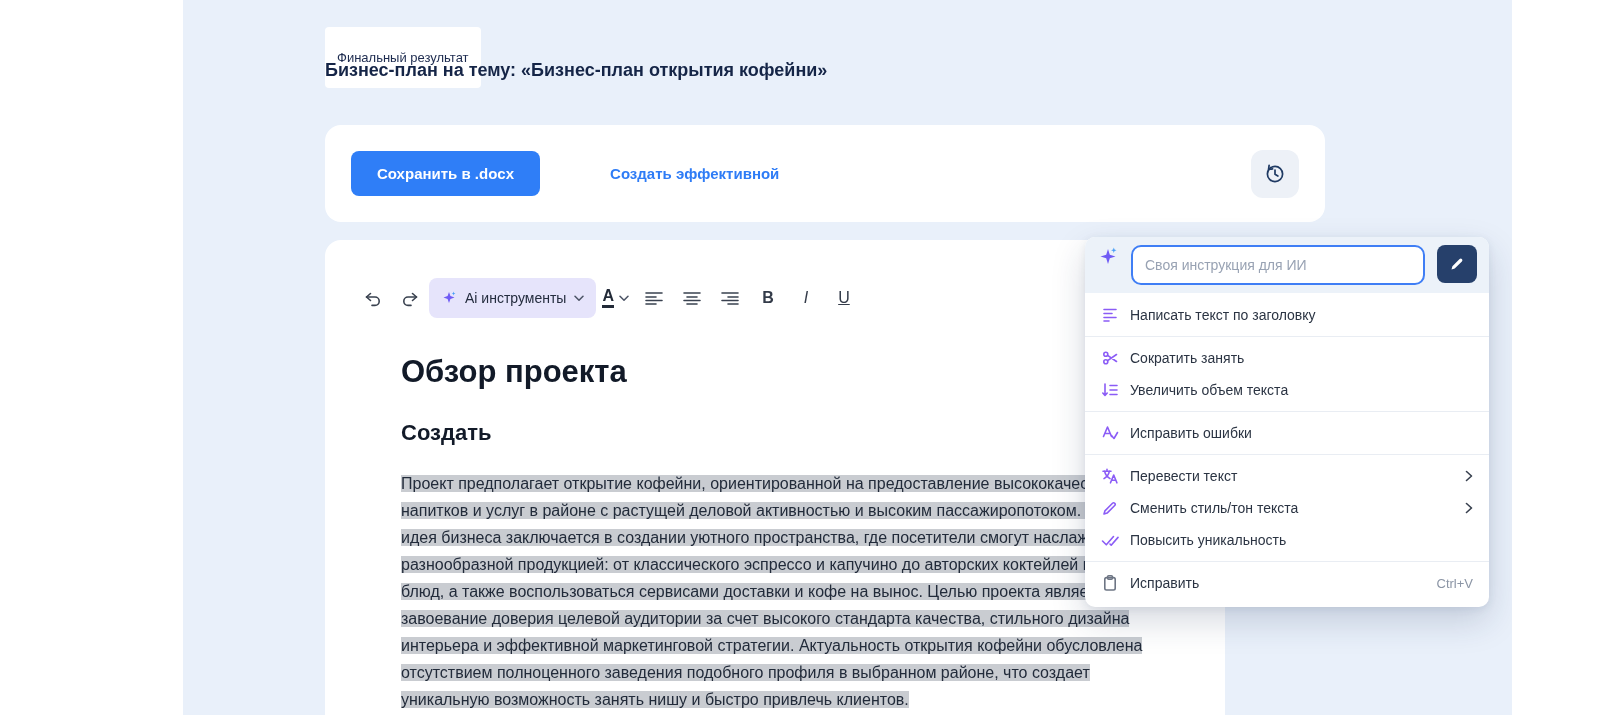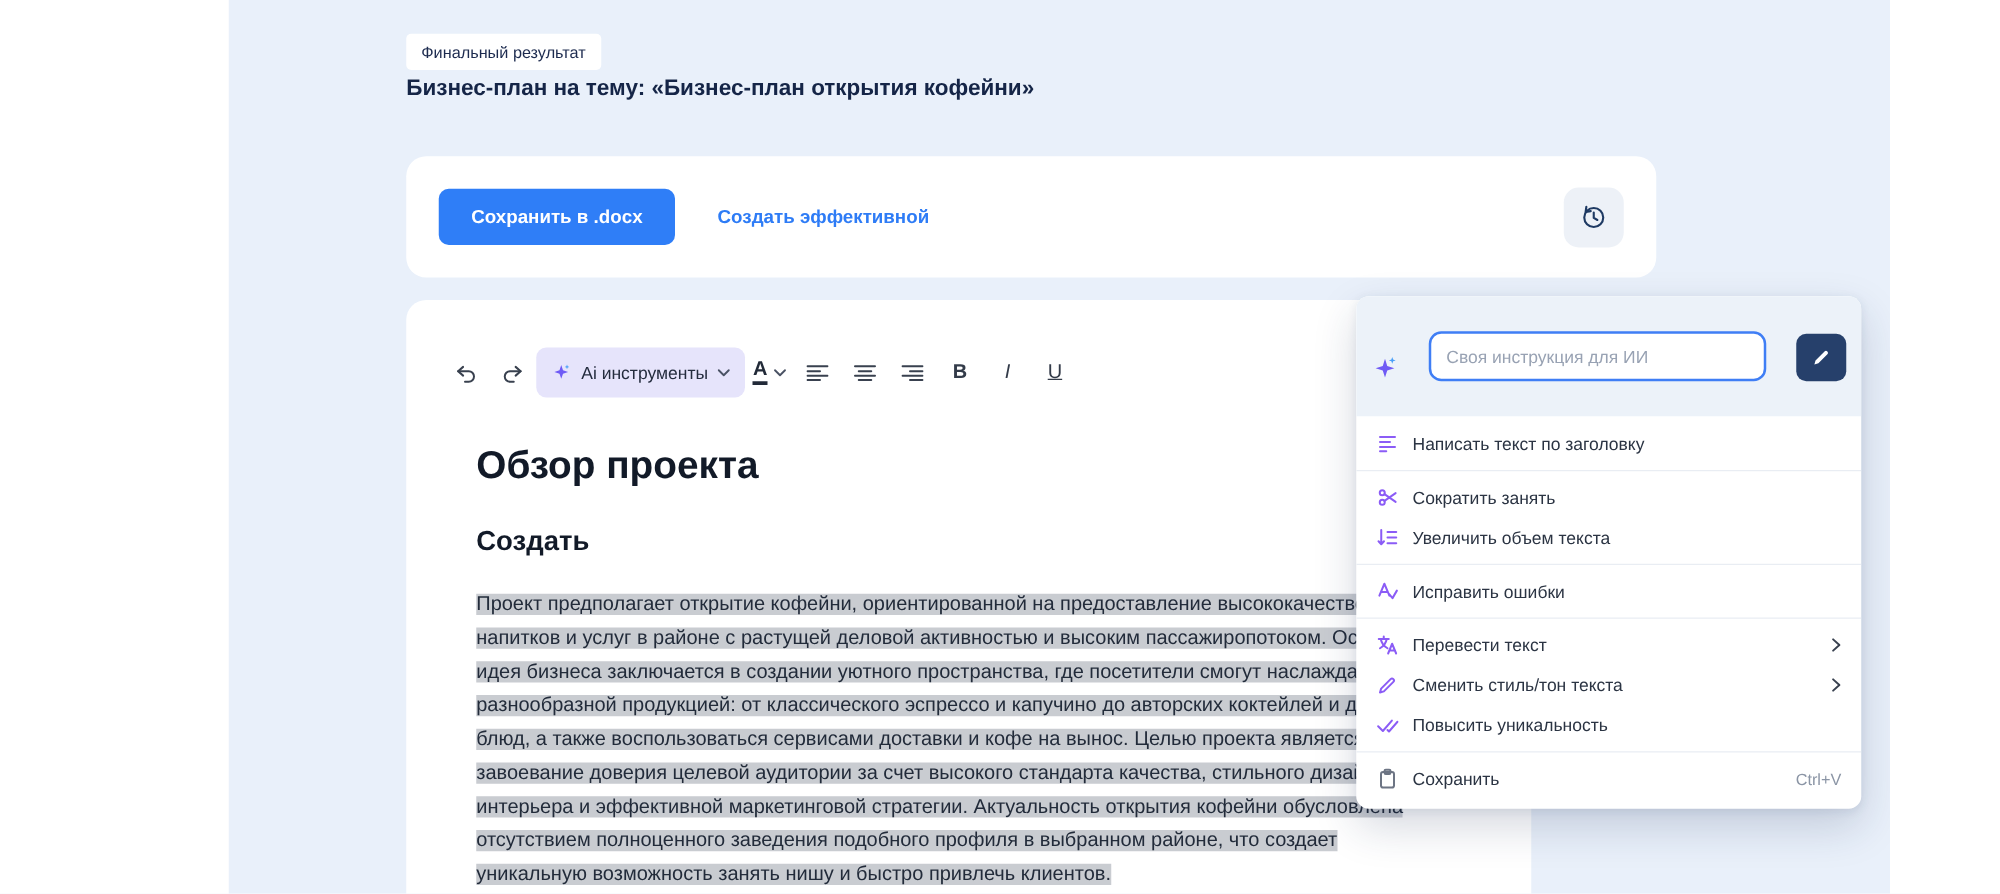--- a/index.html
+++ b/index.html
@@ -5,48 +5,48 @@
   * { box-sizing: border-box; }
   html,body { margin:0; padding:0; }
   body {
     width:1600px; height:715px; position:relative; overflow:hidden;
     background:#ffffff;
     font-family:"Liberation Sans","DejaVu Sans",sans-serif;
     -webkit-font-smoothing:antialiased;
   }
   .app { position:absolute; left:183px; top:0; width:1329px; height:715px; background:#e9f0fa; overflow:hidden; }
 
-  .badge { position:absolute; left:142px; top:27px; background:#ffffff; border-radius:4px; padding:7px 12px; font-size:13px; color:#1d2b4f; }
+  .badge { position:absolute; left:142px; top:27px; background:#ffffff; border-radius:4px; padding:23px 12px; font-size:13px; color:#1d2b4f; }
   .page-title { position:absolute; left:142px; top:60px; margin:0; font-size:18px; font-weight:700; color:#152547; }
 
   .card { background:#ffffff; border-radius:16px; }
-  .actions-card { position:absolute; left:142px; top:125px; width:1000px; height:97px; display:flex; align-items:center; padding:0 26px; }
+  .actions-card { position:absolute; left:142px; top:125px; width:1000px; height:97px; display:flex; align-items:center; padding:0 26px;gap:36px; }
   .btn-primary { height:45px; padding:0 26px; background:#2F7EF7; color:#ffffff; border:none; border-radius:8px; font-size:15px; font-weight:700; font-family:inherit; cursor:pointer; }
   .link-presentation { margin-left:34px; color:#2E7CF6; font-size:15px; font-weight:600; text-decoration:none; cursor:pointer; }
   .history-btn { margin-left:auto; width:48px; height:48px; background:#edf1f7; border:none; border-radius:12px; display:flex; align-items:center; justify-content:center; cursor:pointer; }
 
   .editor-card { position:absolute; left:142px; top:240px; width:900px; height:560px; padding:36px 28px 0; }
   .toolbar { display:flex; align-items:center; gap:0; height:44px; }
   .tb { min-width:38px; height:38px; border:none; background:transparent; border-radius:8px; display:flex; align-items:center; justify-content:center; gap:5px; padding:0 6px; font-family:inherit; font-size:16px; color:#333b49; cursor:pointer; }
   .ai-pill { display:flex; align-items:center; gap:8px; height:40px; padding:0 12px; background:#e6e4fb; border:none; border-radius:8px; font-family:inherit; font-size:14px; color:#242c3e; cursor:pointer; }
   .para-select { display:flex; align-items:center; justify-content:space-between; width:120px; height:40px; padding:0 12px; background:#ffffff; border:1px solid #e4e9f0; border-radius:8px; font-family:inherit; font-size:14px; color:#3a4354; cursor:pointer; }
   .font-color-letter { font-weight:700; font-size:16px; color:#222a38; border-bottom:3px solid #222a38; padding-bottom:1px; line-height:1.05; }
   .bold-label { font-weight:700; }
   .italic-label { font-style:italic; }
   .underline-label { text-decoration:underline; }
 
-  .doc { margin-left:28px; margin-top:34px; width:772px; }
+  .doc { margin-left:48px; margin-top:34px; width:772px; }
   .doc-heading { margin:0; font-size:31px; font-weight:700; color:#121a28; }
   .doc-subheading { margin:30px 0 0; font-size:22px; font-weight:700; color:#121a28; }
   .doc-paragraph { margin:24px 0 0; font-size:16px; line-height:27px; color:#222b3a; }
   .sel { background:#c9ccd1; }
 
   .popup { position:absolute; left:902px; top:237px; width:404px; background:#ffffff; border-radius:10px; overflow:hidden; z-index:6;
     box-shadow:0 14px 34px rgba(25,45,85,.18), 0 2px 8px rgba(25,45,85,.08); }
-  .popup-header { display:flex; align-items:flex-end; gap:24px; padding:28px 12px; background:#ecf2f9; }
+  .popup-header { display:flex; align-items:flex-start; gap:12px; padding:8px 12px; background:#ecf2f9; }
   .instruction-input { flex:1; min-width:0; height:40px; border:2px solid #3f7ef5; border-radius:10px; padding:0 12px; font-size:14px; font-family:inherit; color:#1f2937; outline:none; background:#fff; }
   .instruction-input::placeholder { color:#98a2b3; }
   .pencil-btn { flex:none; width:40px; height:38px; border:none; border-radius:8px; background:#26406b; display:flex; align-items:center; justify-content:center; cursor:pointer; }
 
   .menu { padding:6px 0 8px; }
   .menu-item { display:flex; align-items:center; gap:11px; padding:7px 16px; font-size:14px; color:#2b3443; cursor:pointer; }
   .mi-label { flex:1; }
   .shortcut { color:#8b95a5; font-size:13px; }
   .divider { height:1px; background:#e9edf3; margin:5px 0; }
 
@@ -278,20 +278,20 @@
       <div class="divider"></div>
 
 
       <div class="menu-item">
         <span>
           <svg width="18" height="18" viewBox="0 0 18 18">
             <rect class="stroke-gray" x="3.8" y="3.6" width="10.4" height="12.4" rx="1.7"></rect>
             <rect class="stroke-gray" x="6.6" y="1.8" width="4.8" height="3.4" rx="1"></rect>
           </svg>
         </span>
-        <span class="mi-label">Сохранить</span>
+        <span class="mi-label">Исправить</span>
         <span class="shortcut">Ctrl+V</span>
       </div>
 
     </div>
   </div>
 
 </div>
 
 </body></html>

